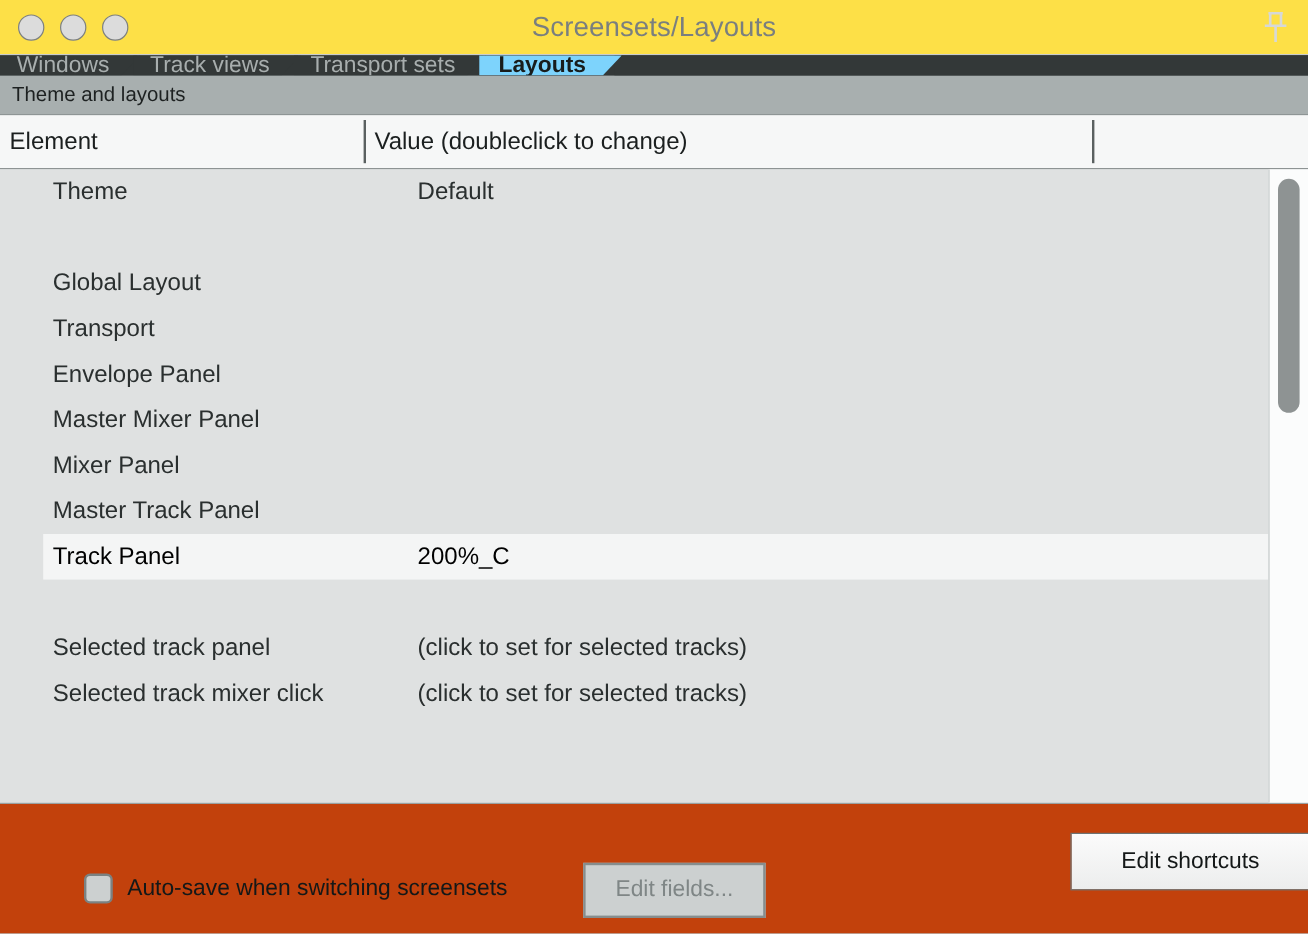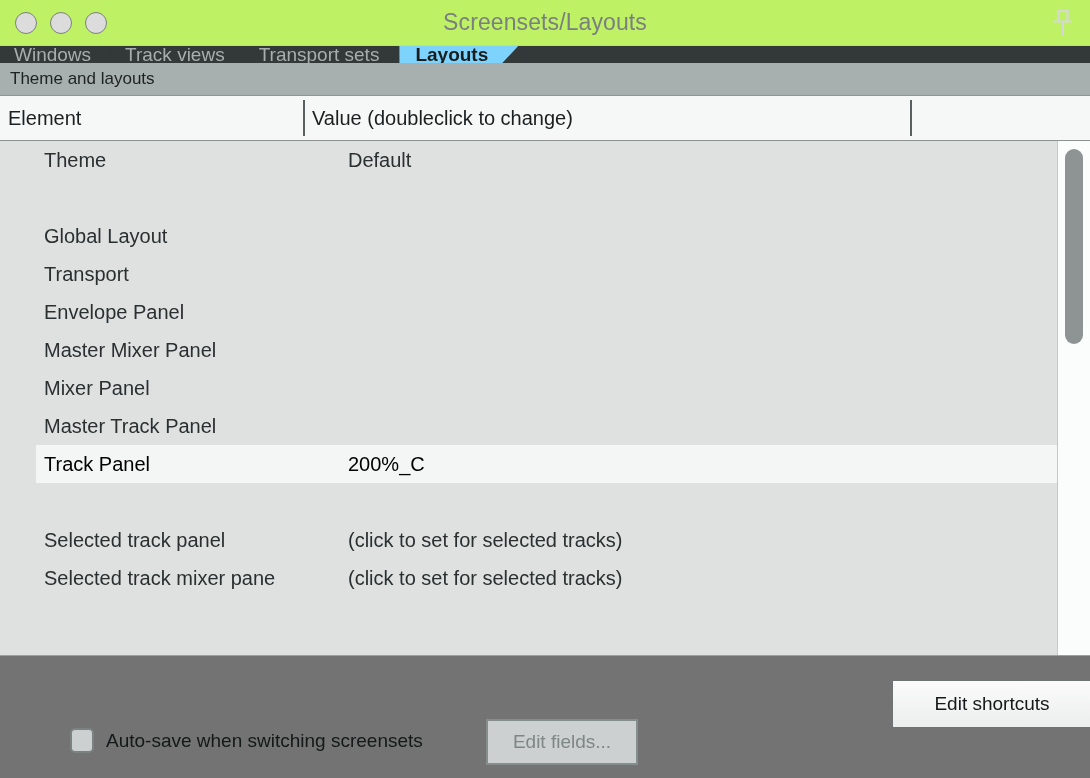--- a/index.html
+++ b/index.html
@@ -21,21 +21,21 @@
     box-sizing: border-box;
     background: #b0b6b6;
     display: flex;
     flex-direction: column;
   }
 
   
   .titlebar {
     position: relative;
     height: 45px;
-    background: #bef264;
+    background: #fde047;
     border-bottom: 1px solid #c9cccc;
     flex: 0 0 auto;
     display: flex;
     align-items: center;
   }
   .traffic {
     display: flex;
     align-items: center;
     gap: 13px;
     padding-left: 15px;
@@ -199,22 +199,22 @@
     top: 8px;
     width: 18px;
     height: 195px;
     border-radius: 9px;
     background: #8e9393;
   }
 
   
   .footer {
     position: relative;
-    height: 122px;
-    background: #737373;
+    height: 108px;
+    background: #c2410c;
     flex: 0 0 auto;
     padding-left: 12px;
   }
   .btn {
     position: absolute;
     box-sizing: border-box;
     font-size: 19px;
     display: flex;
     align-items: center;
     justify-content: center;
@@ -358,21 +358,21 @@
       </div>
 
       <div class="row spacer"></div>
 
       <div class="row">
         <span class="cell-el">Selected track panel</span>
         <span class="cell-val">(click to set for selected tracks)</span>
       </div>
 
       <div class="row">
-        <span class="cell-el">Selected track mixer pane</span>
+        <span class="cell-el">Selected track mixer click</span>
         <span class="cell-val">(click to set for selected tracks)</span>
       </div>
 
     </div>
 
     <div class="vscroll">
       <div class="vscroll-thumb"></div>
     </div>
   </div>
 

